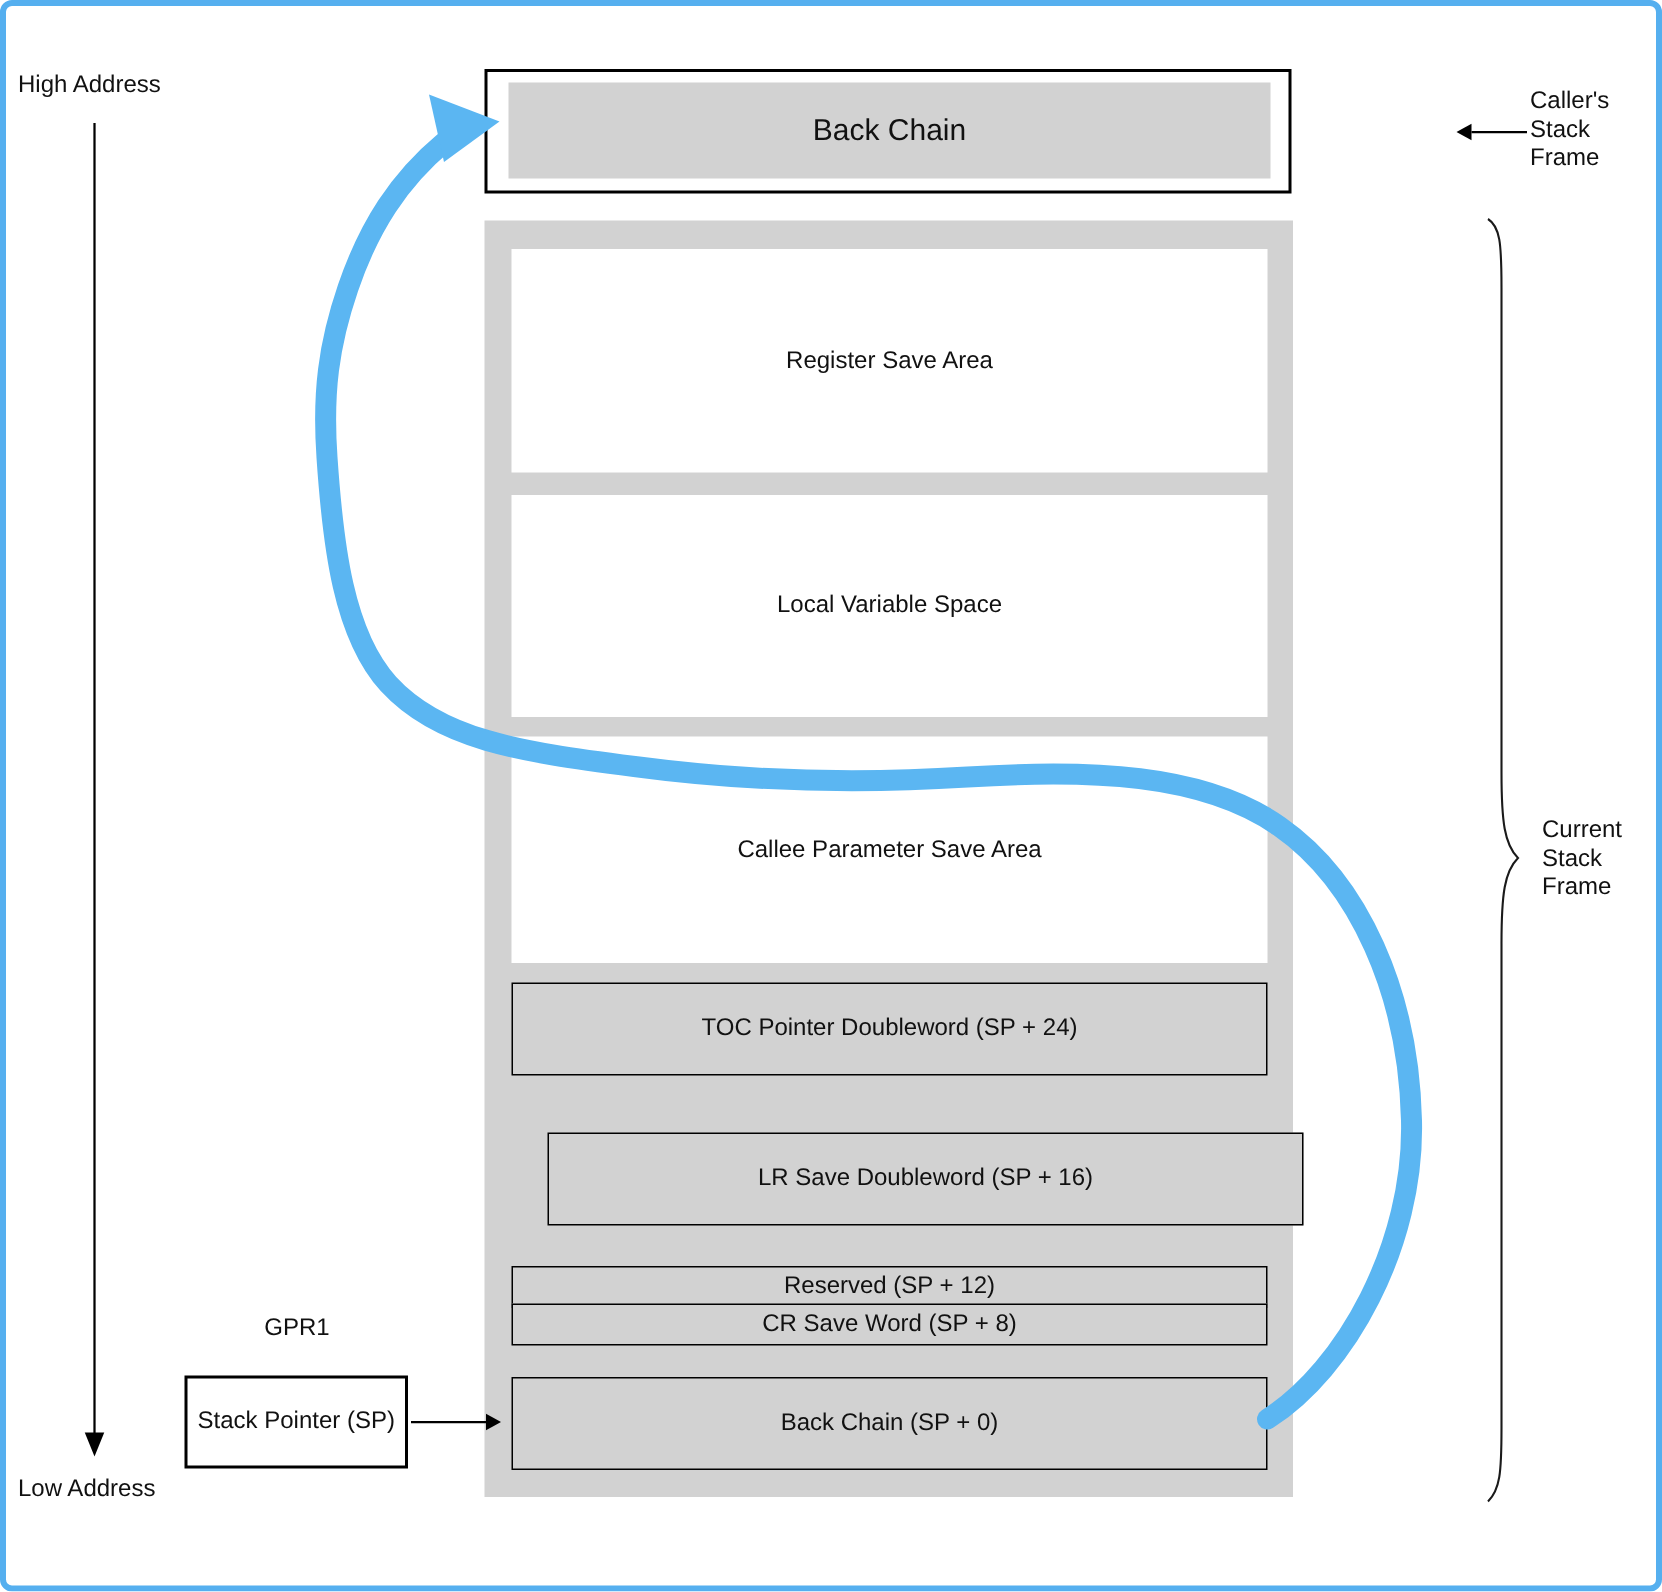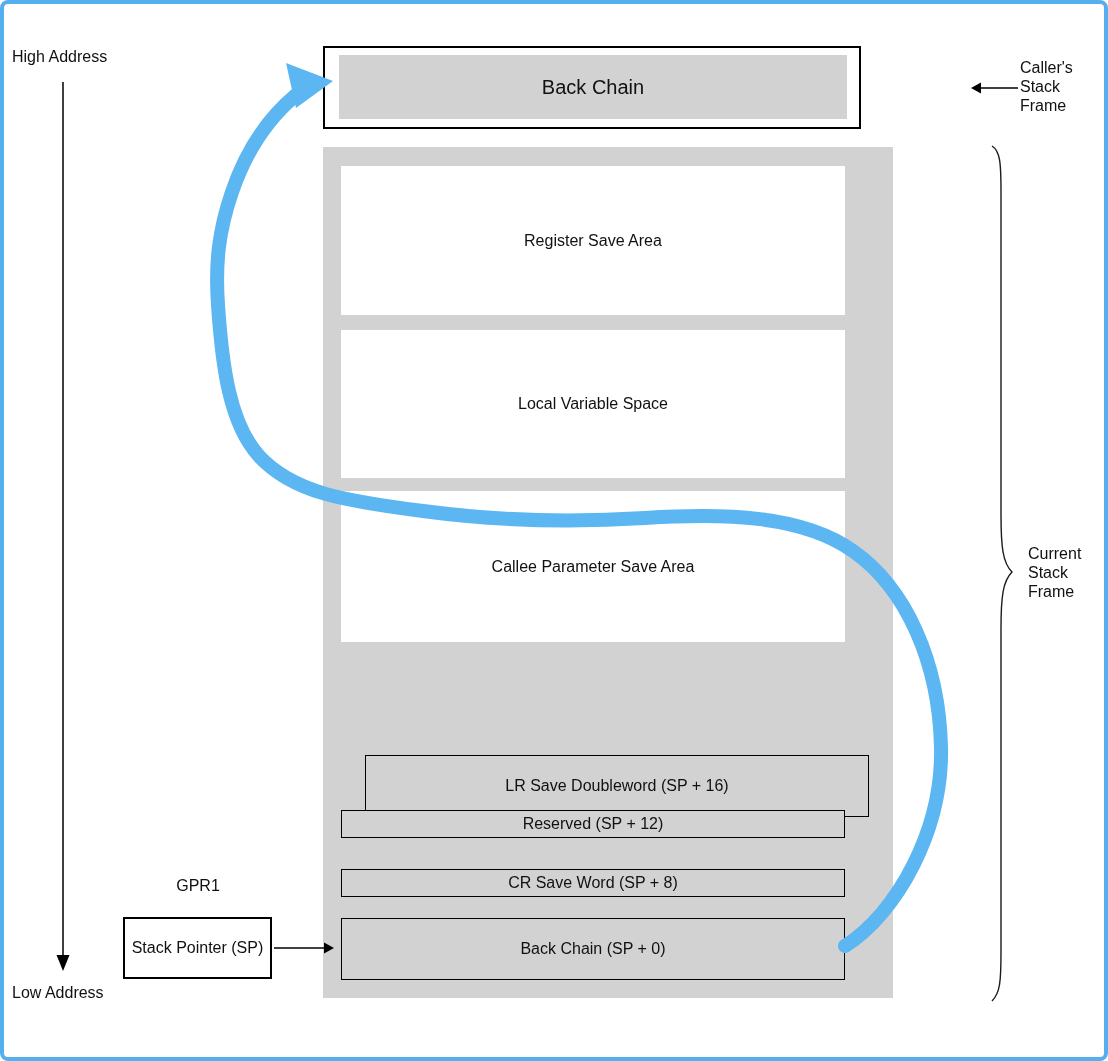--- a/index.html
+++ b/index.html
@@ -30,21 +30,20 @@
   .caller-inner{
     position:absolute;left:14px;top:7px;width:508px;height:64px;
     background:#D2D2D2;
     display:flex;align-items:center;justify-content:center;
     font-size:20px;
   }
 
   .container{
     position:absolute;left:323px;top:147px;width:539px;height:851px;
     background:#D2D2D2;
-    padding-left:31px;
   }
   .frame-box{
     position:absolute;left:18px;width:504px;
     display:flex;align-items:center;justify-content:center;
     font-size:16px;box-sizing:border-box;text-align:center;
   }
   .frame-box.white{background:#ffffff;}
   .frame-box.gray{background:#D2D2D2;border:1.5px solid #000;}
 
   .gpr1{left:123px;top:876px;width:150px;text-align:center;}
@@ -81,24 +80,27 @@
     <div class="container">
       <div class="frame-box white" style="top:19px;height:149px;">
         <span>Register Save Area</span>
       </div>
       <div class="frame-box white" style="top:183px;height:148px;">
         <span>Local Variable Space</span>
       </div>
       <div class="frame-box white" style="top:344px;height:151px;">
         <span>Callee Parameter Save Area</span>
       </div>
+      <div class="frame-box gray" style="top:508px;height:62px;">
+        <span>TOC Pointer Doubleword (SP + 24)</span>
+      </div>
       <div class="frame-box gray" style="top:608px;height:62px;margin-left:24px;">
         <span>LR Save Doubleword (SP + 16)</span>
       </div>
-      <div class="frame-box gray" style="top:663px;height:28px;">
+      <div class="frame-box gray" style="top:697px;height:28px;">
         <span>Reserved (SP + 12)</span>
       </div>
       <div class="frame-box gray" style="top:722px;height:28px;">
         <span>CR Save Word (SP + 8)</span>
       </div>
       <div class="frame-box gray" style="top:771px;height:62px;">
         <span>Back Chain (SP + 0)</span>
       </div>
     </div>
 

